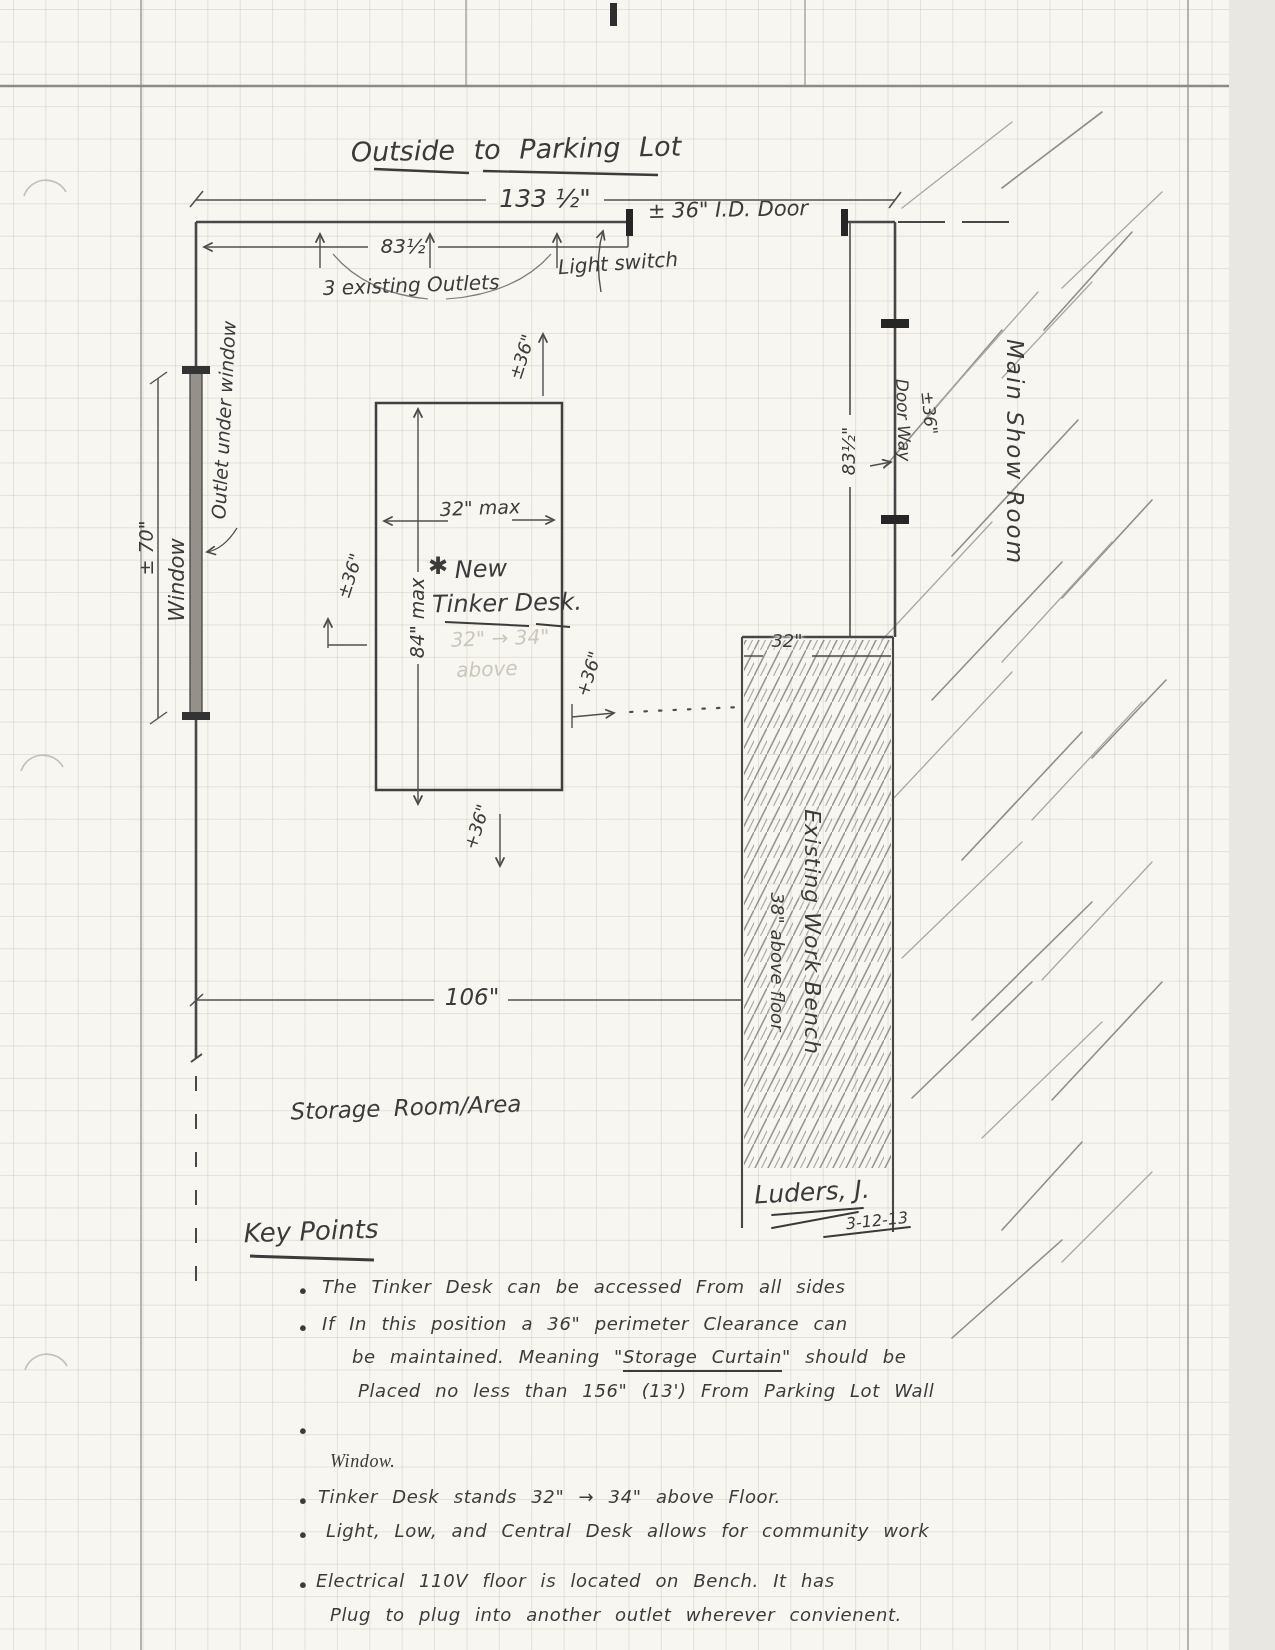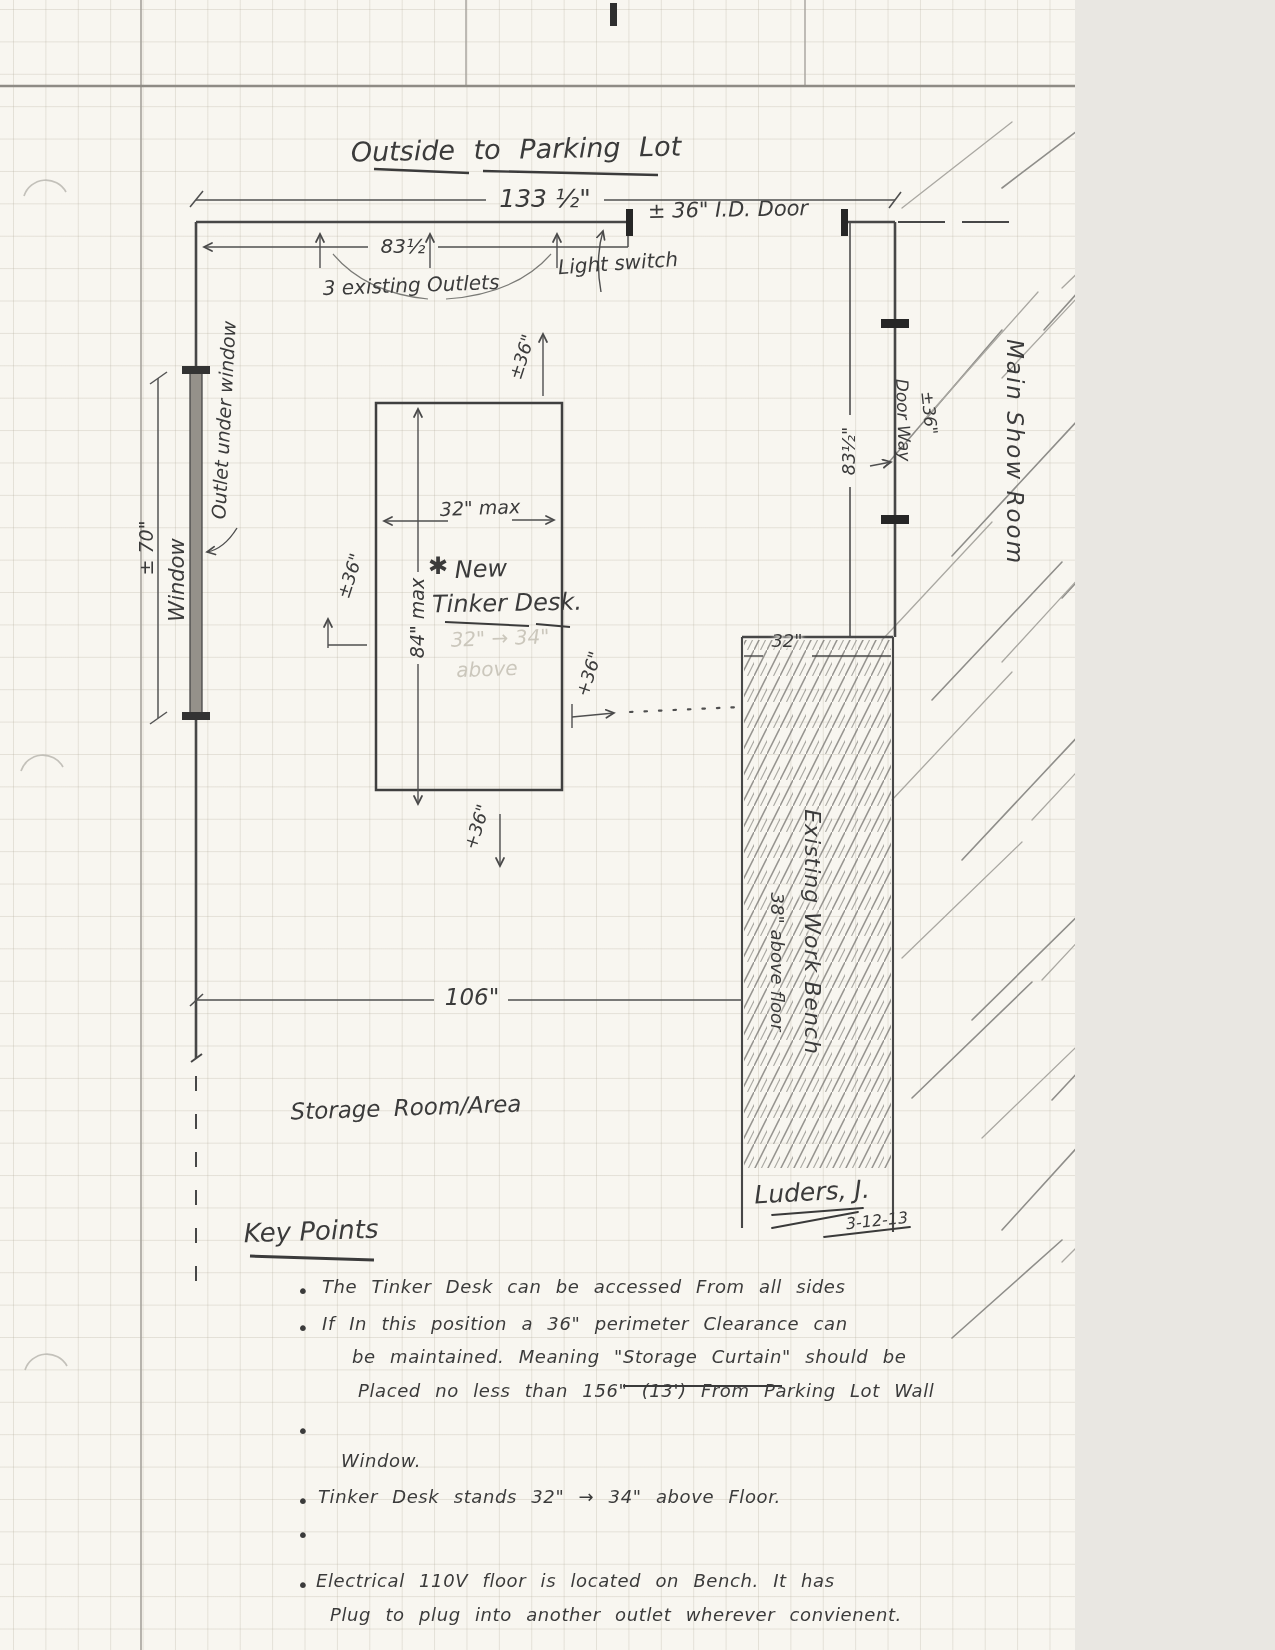--- a/index.html
+++ b/index.html
@@ -1,30 +1,30 @@
 <!DOCTYPE html>
 <html><head>
 <meta charset="utf-8">
 <style>
   html,body{margin:0;padding:0;}
   body{background:#e9e7e2;}
-  .page{position:relative;width:1075px;height:1650px;background:#f8f6f0;overflow:hidden;
+  .page{position:relative;width:1229px;height:1650px;background:#f8f6f0;overflow:hidden;
         font-family:"DejaVu Sans",sans-serif;}
   .grid{position:absolute;inset:0;
     background-image:
       linear-gradient(to right, rgba(186,179,163,.32) 1px, transparent 1px),
       linear-gradient(to bottom, rgba(186,179,163,.32) 1px, transparent 1px);
     background-size:32.4px 32.4px;background-position:13px 9px;}
   svg.draw{position:absolute;left:0;top:0;}
   .hw{font-family:"DejaVu Sans",sans-serif;font-style:italic;color:#3b3b3b;}
   .lb{position:absolute;white-space:nowrap;transform:translate(-50%,-50%) rotate(var(--r,0deg));line-height:1;}
   .kp{position:absolute;white-space:nowrap;font-size:18px;letter-spacing:.6px;word-spacing:8px;line-height:1;}
   .ghost{color:#cbc7bc;}
   .halo{text-shadow:0 0 4px #f5f3ec,0 0 7px #f5f3ec,1px 1px 3px #f5f3ec;}
-  .uline{border-bottom:2.5px solid #3b3b3b;padding-bottom:18px;}
+  .uline{border-bottom:2.5px solid #3b3b3b;padding-bottom:3px;}
 </style>
 </head>
 <body>
 
 <div class="page">
   <div class="grid"></div>
 
   <svg class="draw" width="1275" height="1650" viewBox="0 0 1275 1650">
     <defs>
       <marker id="ah" markerWidth="14" markerHeight="14" refX="9" refY="5" orient="auto" markerUnits="userSpaceOnUse">
@@ -202,17 +202,18 @@
   <div class="lb hw" style="left:303px;top:1328px;font-size:20px;">•</div>
   <div class="lb hw" style="left:303px;top:1431px;font-size:20px;">•</div>
   <div class="lb hw" style="left:303px;top:1501px;font-size:20px;">•</div>
   <div class="lb hw" style="left:303px;top:1535px;font-size:20px;">•</div>
   <div class="lb hw" style="left:303px;top:1585px;font-size:20px;">•</div>
 
   <div class="kp hw" style="left:322px;top:1278px;">The Tinker Desk can be accessed From all sides</div>
   <div class="kp hw" style="left:322px;top:1315px;">If In this position a 36" perimeter Clearance can</div>
   <div class="kp hw" style="left:352px;top:1348px;"><span>be maintained. Meaning "</span><span class="uline">Storage Curtain</span><span>" should be</span></div>
   <div class="kp hw" style="left:358px;top:1382px;">Placed no less than 156" (13') From Parking Lot Wall</div>
-  <div class="kp hw" style="left:341px;top:1452px;">Window.</div>
+  <div class="kp hw" style="left:330px;top:1452px;font-family:Liberation Serif, serif;">Window.</div>
   <div class="kp hw" style="left:318px;top:1488px;">Tinker Desk stands 32" → 34" above Floor.</div>
+  <div class="kp hw" style="left:326px;top:1522px;">Light, Low, and Central Desk allows for community work</div>
   <div class="kp hw" style="left:316px;top:1572px;">Electrical 110V floor is located on Bench. It has</div>
   <div class="kp hw" style="left:330px;top:1606px;">Plug to plug into another outlet wherever convienent.</div>
 </div>
 
 </body></html>

